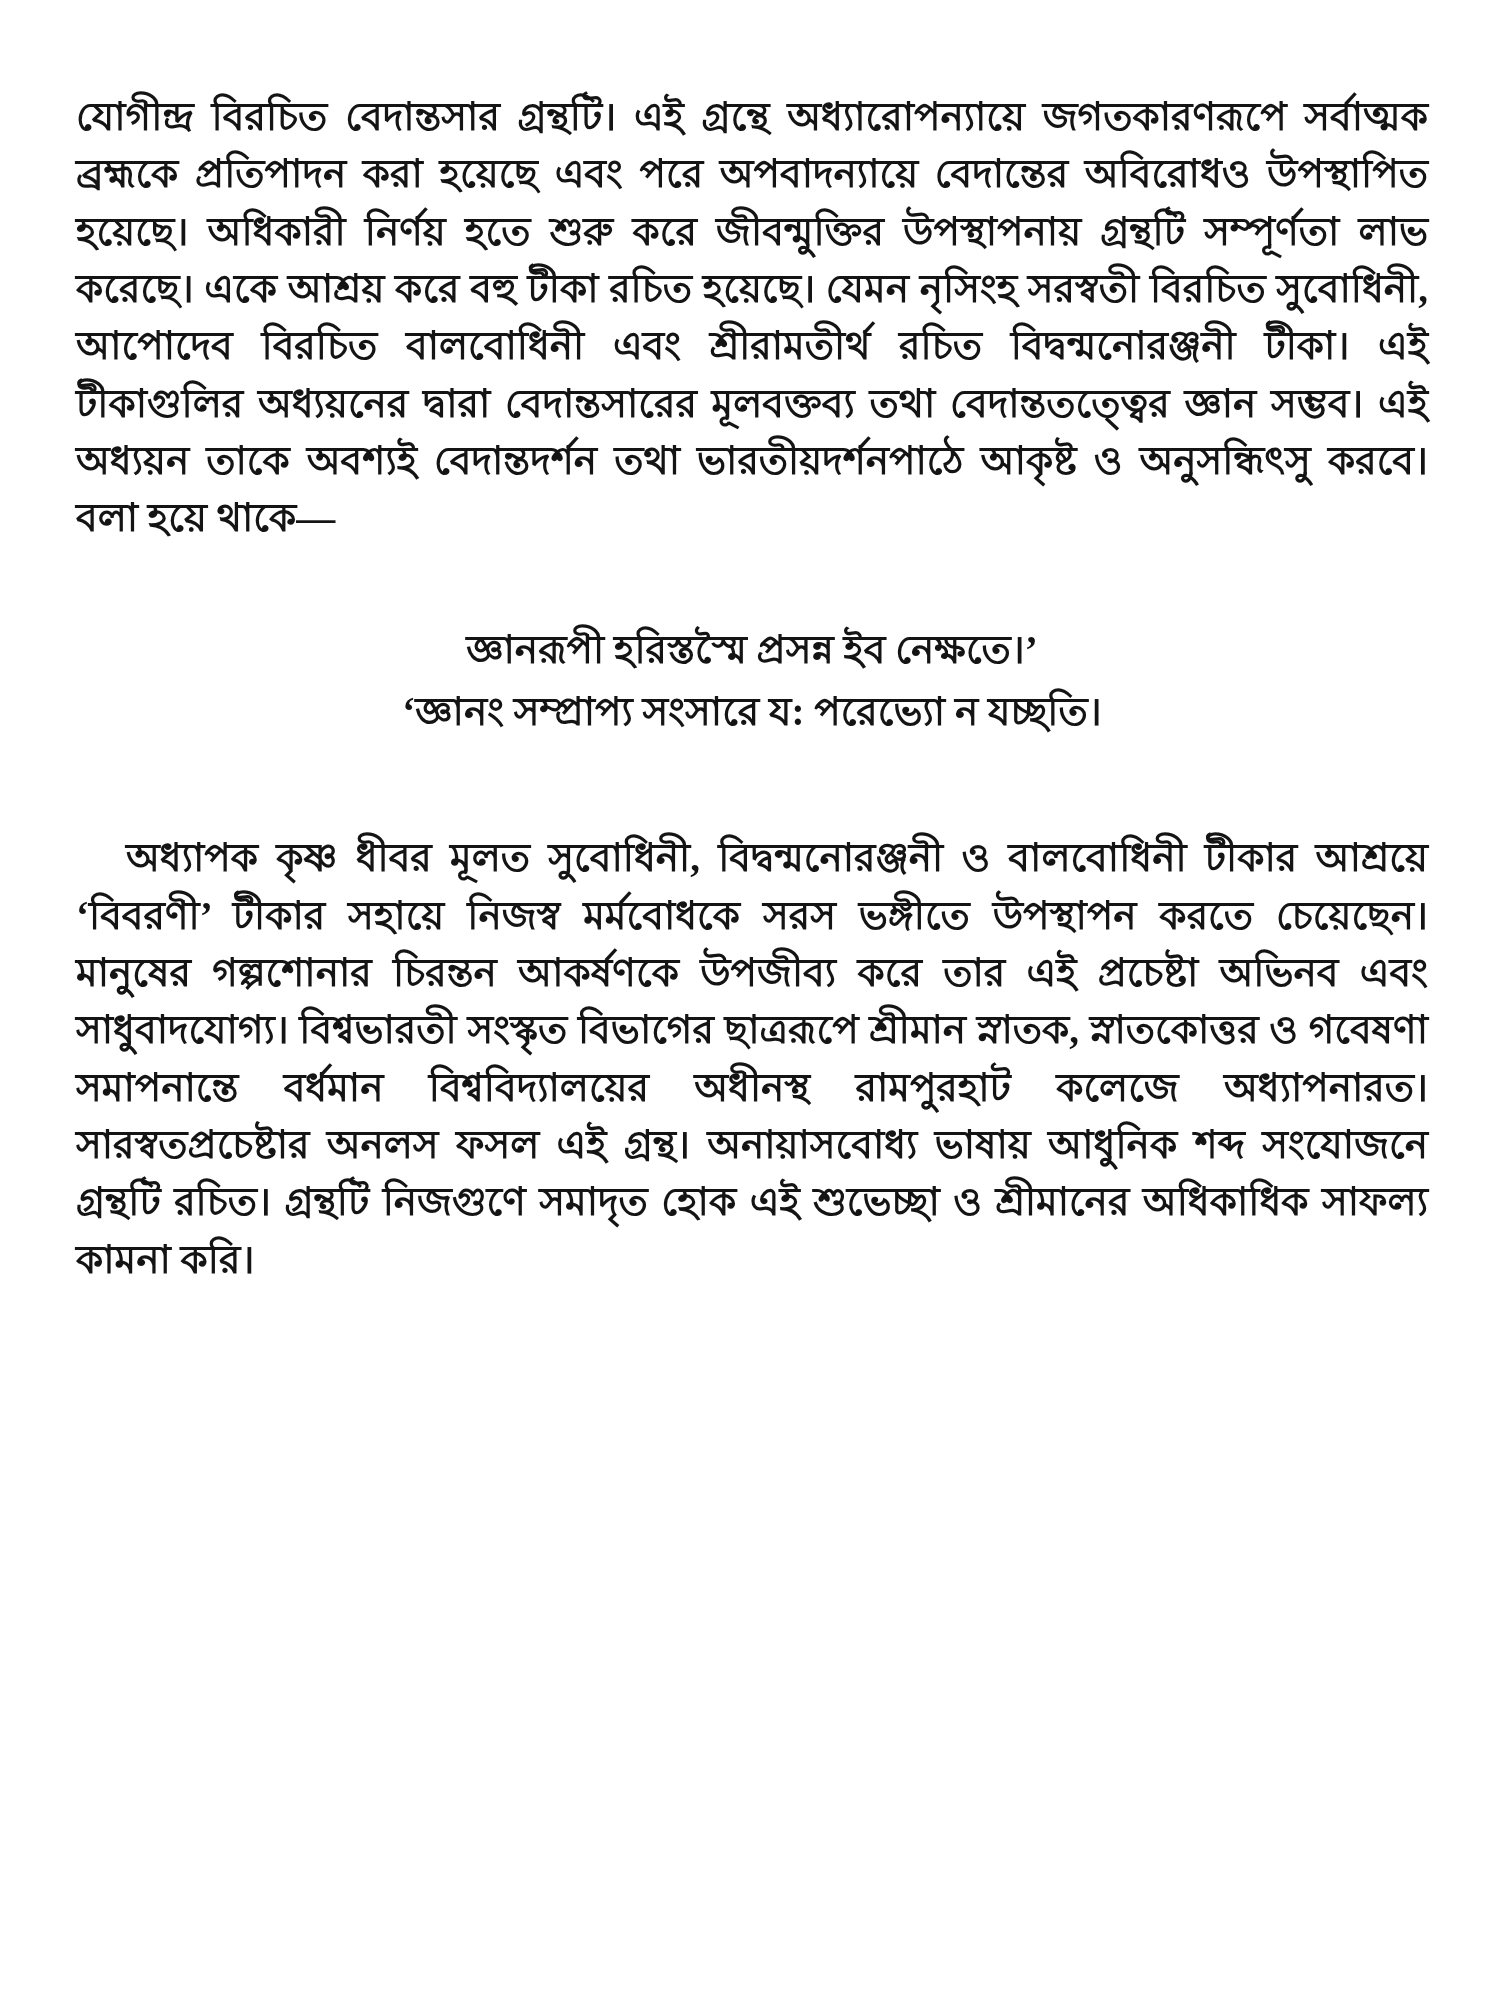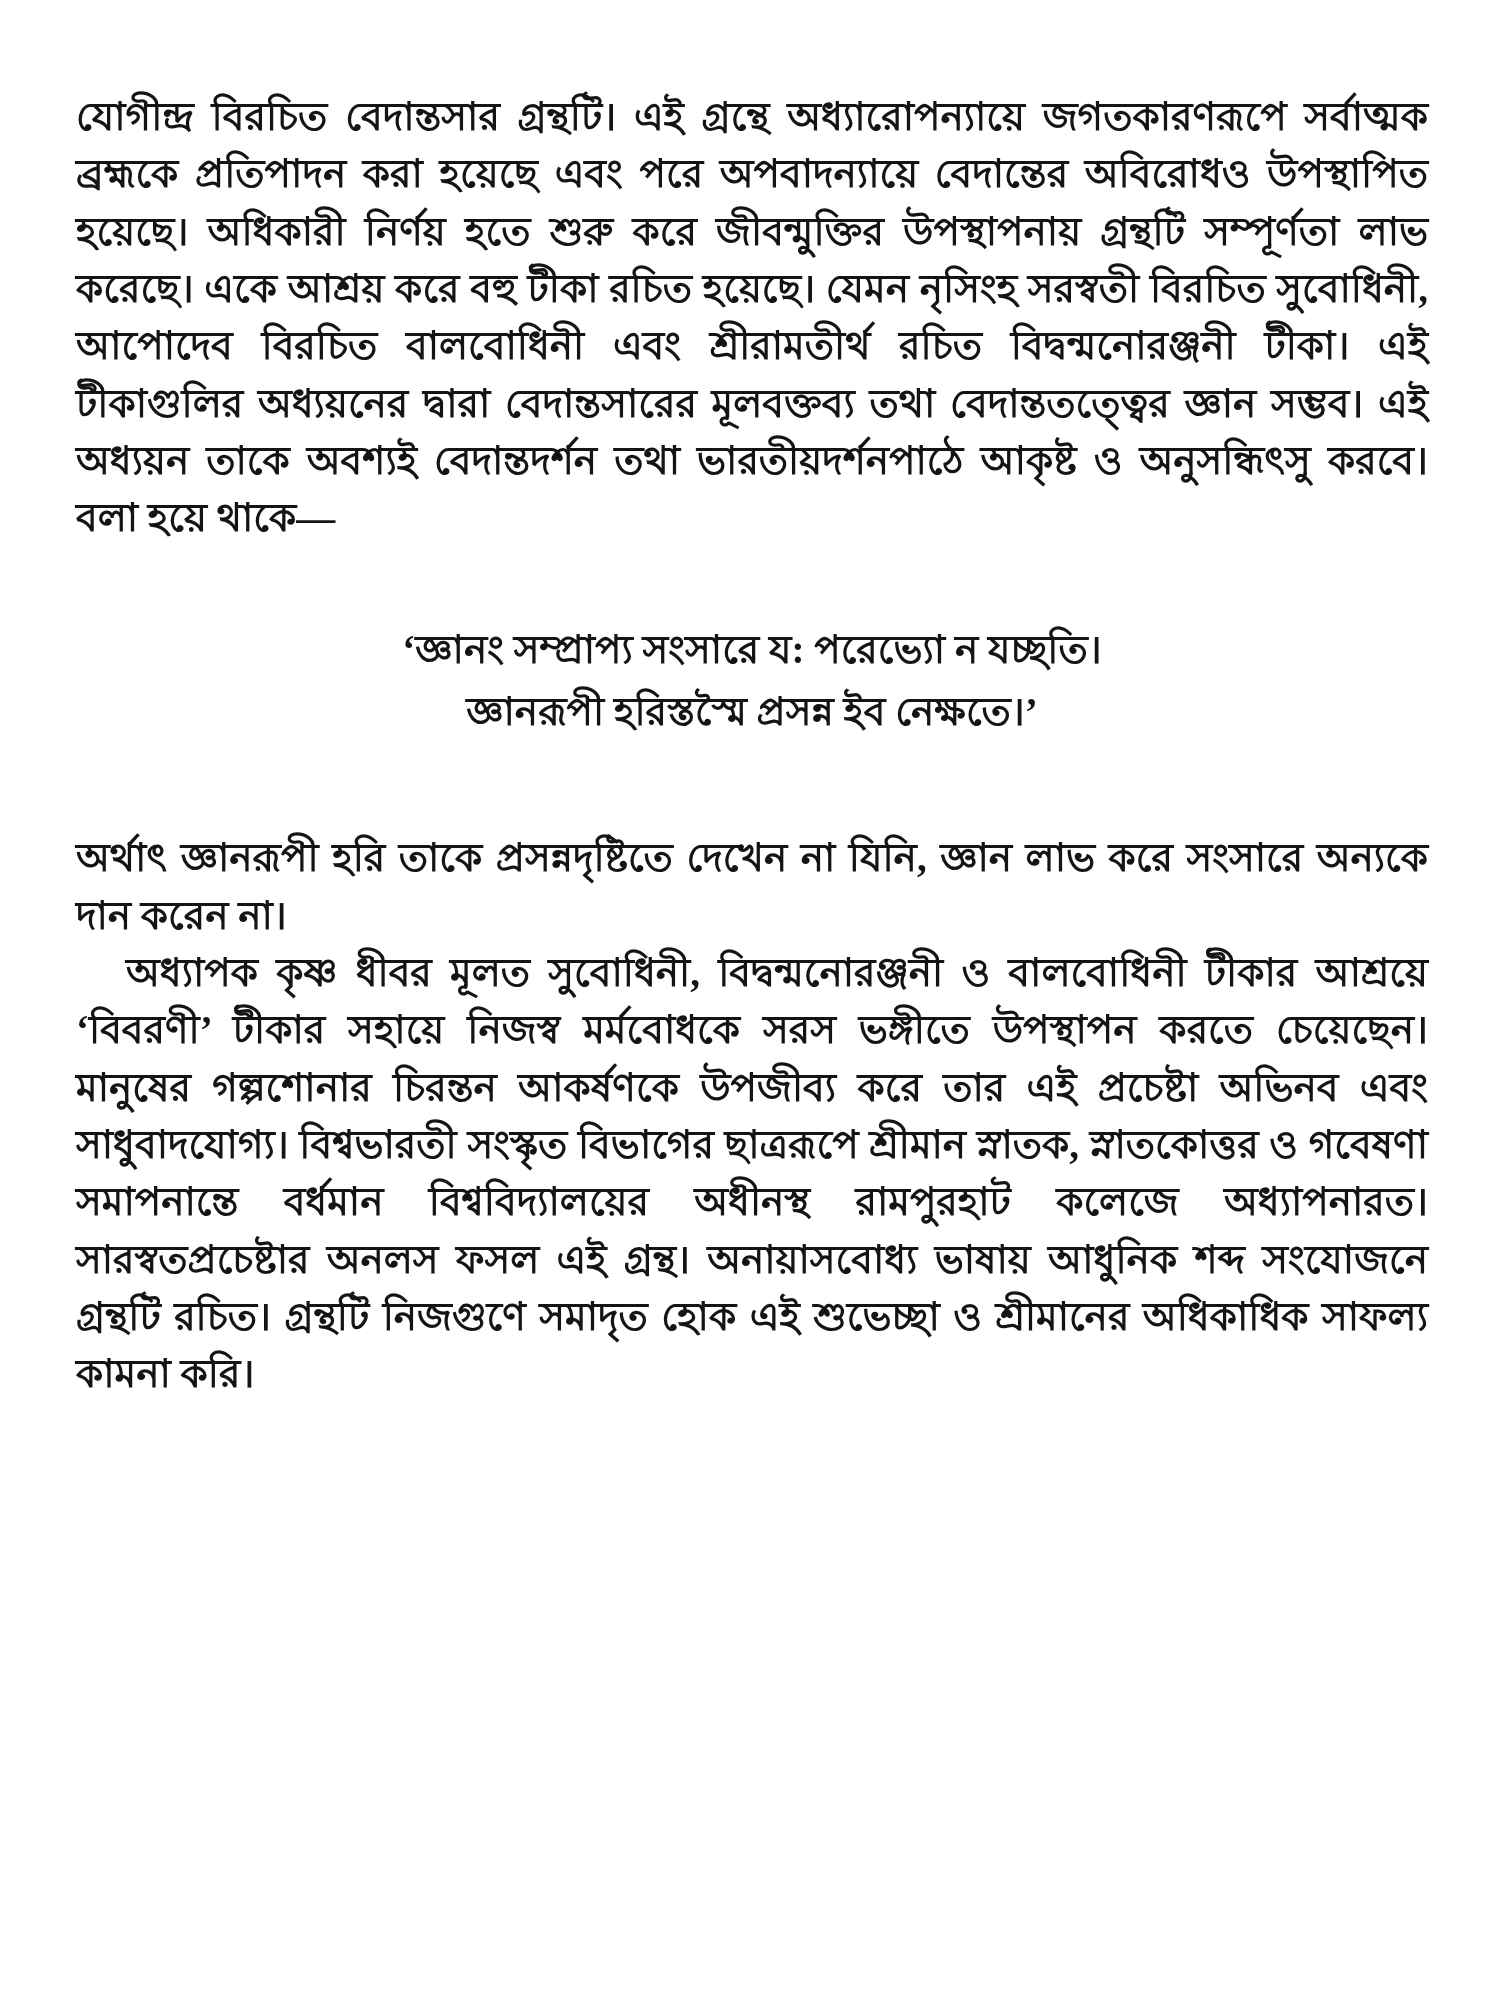--- a/index.html
+++ b/index.html
@@ -42,22 +42,21 @@
   }
 </style>
 </head>
 <body>
 
 <div class="page">
 
   <p class="para">যোগীন্দ্র বিরচিত বেদান্তসার গ্রন্থটি। এই গ্রন্থে অধ্যারোপন্যায়ে জগতকারণরূপে সর্বাত্মক ব্রহ্মকে প্রতিপাদন করা হয়েছে এবং পরে অপবাদন্যায়ে বেদান্তের অবিরোধও উপস্থাপিত হয়েছে। অধিকারী নির্ণয় হতে শুরু করে জীবন্মুক্তির উপস্থাপনায় গ্রন্থটি সম্পূর্ণতা লাভ করেছে। একে আশ্রয় করে বহু টীকা রচিত হয়েছে। যেমন নৃসিংহ সরস্বতী বিরচিত সুবোধিনী, আপোদেব বিরচিত বালবোধিনী এবং শ্রীরামতীর্থ রচিত বিদ্বন্মনোরঞ্জনী টীকা। এই টীকাগুলির অধ্যয়নের দ্বারা বেদান্তসারের মূলবক্তব্য তথা বেদান্ততত্ত্বের জ্ঞান সম্ভব। এই অধ্যয়ন তাকে অবশ্যই বেদান্তদর্শন তথা ভারতীয়দর্শনপাঠে আকৃষ্ট ও অনুসন্ধিৎসু করবে। বলা হয়ে থাকে—</p>
 
   <div class="verse-block">
+    <div class="verse-line">জ্ঞানরূপী হরিস্তস্মৈ প্রসন্ন ইব নেক্ষতে।’</div>
     <div class="verse-line">‘জ্ঞানং সম্প্রাপ্য সংসারে য: পরেভ্যো ন যচ্ছতি।</div>
-    <div class="verse-line">জ্ঞানরূপী হরিস্তস্মৈ প্রসন্ন ইব নেক্ষতে।’</div>
   </div>
 
-  <p class="para">অর্থাৎ জ্ঞানরূপী হরি তাকে প্রসন্নদৃষ্টিতে দেখেন না যিনি, জ্ঞান লাভ করে সংসারে অন্যকে দান করেন না।</p>
 
 
   <p class="para indent">অধ্যাপক কৃষ্ণ ধীবর মূলত সুবোধিনী, বিদ্বন্মনোরঞ্জনী ও বালবোধিনী টীকার আশ্রয়ে ‘বিবরণী’ টীকার সহায়ে নিজস্ব মর্মবোধকে সরস ভঙ্গীতে উপস্থাপন করতে চেয়েছেন। মানুষের গল্পশোনার চিরন্তন আকর্ষণকে উপজীব্য করে তার এই প্রচেষ্টা অভিনব এবং সাধুবাদযোগ্য। বিশ্বভারতী সংস্কৃত বিভাগের ছাত্ররূপে শ্রীমান স্নাতক, স্নাতকোত্তর ও গবেষণা সমাপনান্তে বর্ধমান বিশ্ববিদ্যালয়ের অধীনস্থ রামপুরহাট কলেজে অধ্যাপনারত। সারস্বতপ্রচেষ্টার অনলস ফসল এই গ্রন্থ। অনায়াসবোধ্য ভাষায় আধুনিক শব্দ সংযোজনে গ্রন্থটি রচিত। গ্রন্থটি নিজগুণে সমাদৃত হোক এই শুভেচ্ছা ও শ্রীমানের অধিকাধিক সাফল্য কামনা করি।</p>
 
 </div>
 
 </body></html>

